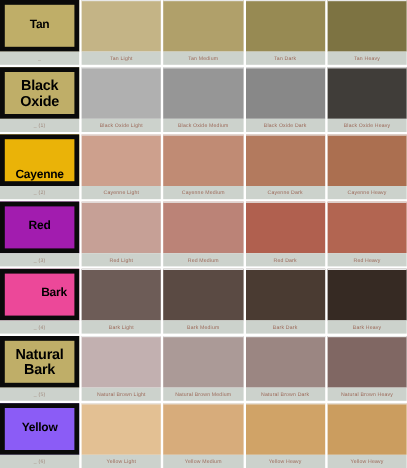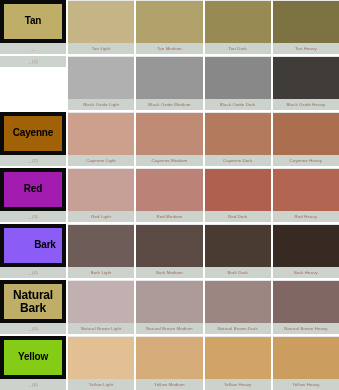--- a/index.html
+++ b/index.html
@@ -112,20 +112,23 @@
         <div class="swatch-chip" style="background: rgb(151, 138, 83);"></div>
         <div class="caption" style="background: rgb(204, 210, 204); color: rgb(156, 106, 90);">Tan Dark</div>
       </div>
       <div class="swatch-cell">
         <div class="swatch-chip" style="background: rgb(125, 115, 66);"></div>
         <div class="caption" style="background: rgb(204, 210, 204); color: rgb(156, 106, 90);">Tan Heavy</div>
       </div>
     </div>
     <div class="swatch-row">
       <div class="family-cell">
+        <div class="family-plaque" style="background: rgb(191, 174, 104); border-color: rgb(10, 10, 10);">
+          <div class="family-name two-line">Black Oxide</div>
+        </div>
         <div class="caption" style="background: rgb(204, 210, 204);">_ (1)</div>
       </div>
       <div class="swatch-cell">
         <div class="swatch-chip" style="background: rgb(176, 176, 176);"></div>
         <div class="caption" style="background: rgb(204, 210, 204); color: rgb(156, 106, 90);">Black Oxide Light</div>
       </div>
       <div class="swatch-cell">
         <div class="swatch-chip" style="background: rgb(150, 150, 150);"></div>
         <div class="caption" style="background: rgb(204, 210, 204); color: rgb(156, 106, 90);">Black Oxide Medium</div>
       </div>
@@ -133,21 +136,21 @@
         <div class="swatch-chip" style="background: rgb(136, 136, 136);"></div>
         <div class="caption" style="background: rgb(204, 210, 204); color: rgb(156, 106, 90);">Black Oxide Dark</div>
       </div>
       <div class="swatch-cell">
         <div class="swatch-chip" style="background: rgb(64, 61, 57);"></div>
         <div class="caption" style="background: rgb(204, 210, 204); color: rgb(156, 106, 90);">Black Oxide Heavy</div>
       </div>
     </div>
     <div class="swatch-row">
       <div class="family-cell">
-        <div class="family-plaque" style="background: #a16207; border-color: rgb(10, 10, 10);">
+        <div class="family-plaque" style="background: #eab308; border-color: rgb(10, 10, 10); align-items: flex-end;">
           <div class="family-name">Cayenne</div>
         </div>
         <div class="caption" style="background: rgb(204, 210, 204);">_ (2)</div>
       </div>
       <div class="swatch-cell">
         <div class="swatch-chip" style="background: rgb(205, 160, 141);"></div>
         <div class="caption" style="background: rgb(204, 210, 204); color: rgb(156, 106, 90);">Cayenne Light</div>
       </div>
       <div class="swatch-cell">
         <div class="swatch-chip" style="background: rgb(192, 139, 116);"></div>
@@ -181,21 +184,21 @@
         <div class="swatch-chip" style="background: rgb(176, 96, 79);"></div>
         <div class="caption" style="background: rgb(204, 210, 204); color: rgb(156, 106, 90);">Red Dark</div>
       </div>
       <div class="swatch-cell">
         <div class="swatch-chip" style="background: rgb(178, 101, 81);"></div>
         <div class="caption" style="background: rgb(204, 210, 204); color: rgb(156, 106, 90);">Red Heavy</div>
       </div>
     </div>
     <div class="swatch-row">
       <div class="family-cell">
-        <div class="family-plaque" style="background: #8b5cf6; border-color: rgb(10, 10, 10); padding-left: 24px;">
+        <div class="family-plaque" style="background: #ec4899; border-color: rgb(10, 10, 10); padding-left: 24px;">
           <div class="family-name">Bark</div>
         </div>
         <div class="caption" style="background: rgb(204, 210, 204);">_ (4)</div>
       </div>
       <div class="swatch-cell">
         <div class="swatch-chip" style="background: rgb(109, 92, 87);"></div>
         <div class="caption" style="background: rgb(204, 210, 204); color: rgb(156, 106, 90);">Bark Light</div>
       </div>
       <div class="swatch-cell">
         <div class="swatch-chip" style="background: rgb(90, 74, 67);"></div>
@@ -229,21 +232,21 @@
         <div class="swatch-chip" style="background: rgb(155, 134, 130);"></div>
         <div class="caption" style="background: rgb(204, 210, 204); color: rgb(156, 106, 90);">Natural Brown Dark</div>
       </div>
       <div class="swatch-cell">
         <div class="swatch-chip" style="background: rgb(128, 103, 99);"></div>
         <div class="caption" style="background: rgb(204, 210, 204); color: rgb(156, 106, 90);">Natural Brown Heavy</div>
       </div>
     </div>
     <div class="swatch-row">
       <div class="family-cell">
-        <div class="family-plaque" style="background: #84cc16; border-color: rgb(10, 10, 10);">
+        <div class="family-plaque" style="background: #8b5cf6; border-color: rgb(10, 10, 10);">
           <div class="family-name">Yellow</div>
         </div>
         <div class="caption" style="background: rgb(204, 210, 204);">_ (6)</div>
       </div>
       <div class="swatch-cell">
         <div class="swatch-chip" style="background: rgb(227, 192, 147);"></div>
         <div class="caption" style="background: rgb(204, 210, 204); color: rgb(156, 106, 90);">Yellow Light</div>
       </div>
       <div class="swatch-cell">
         <div class="swatch-chip" style="background: rgb(215, 172, 123);"></div>

